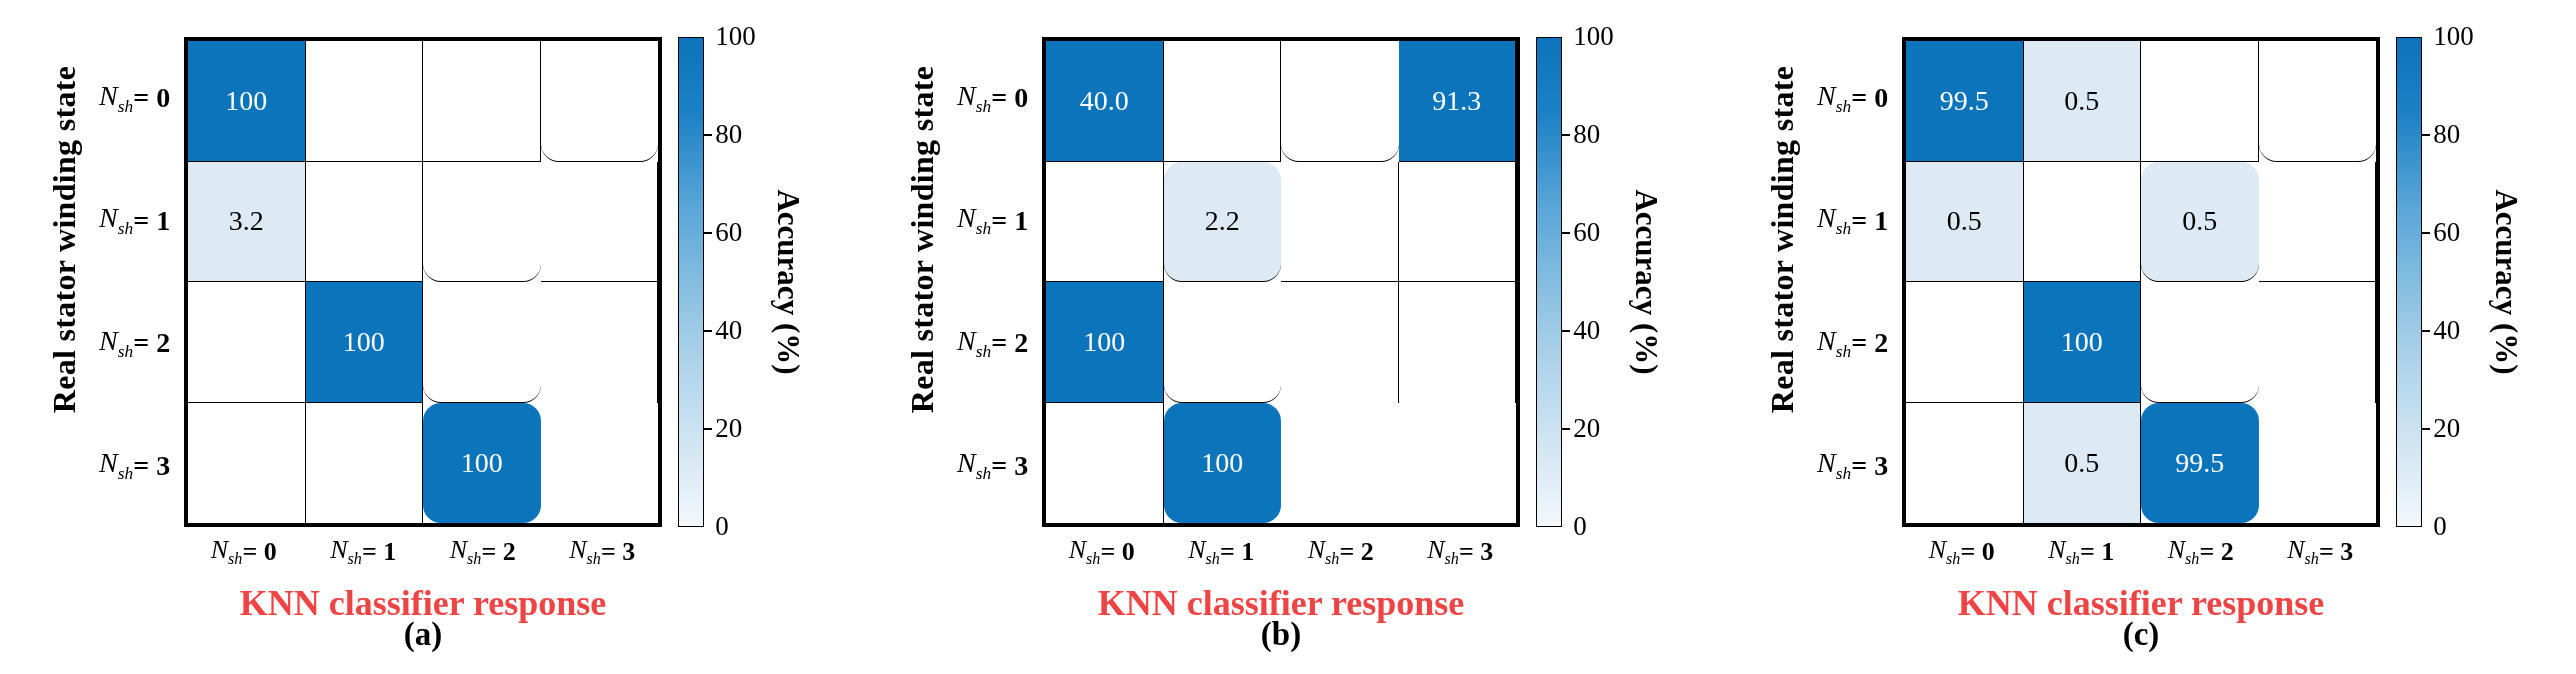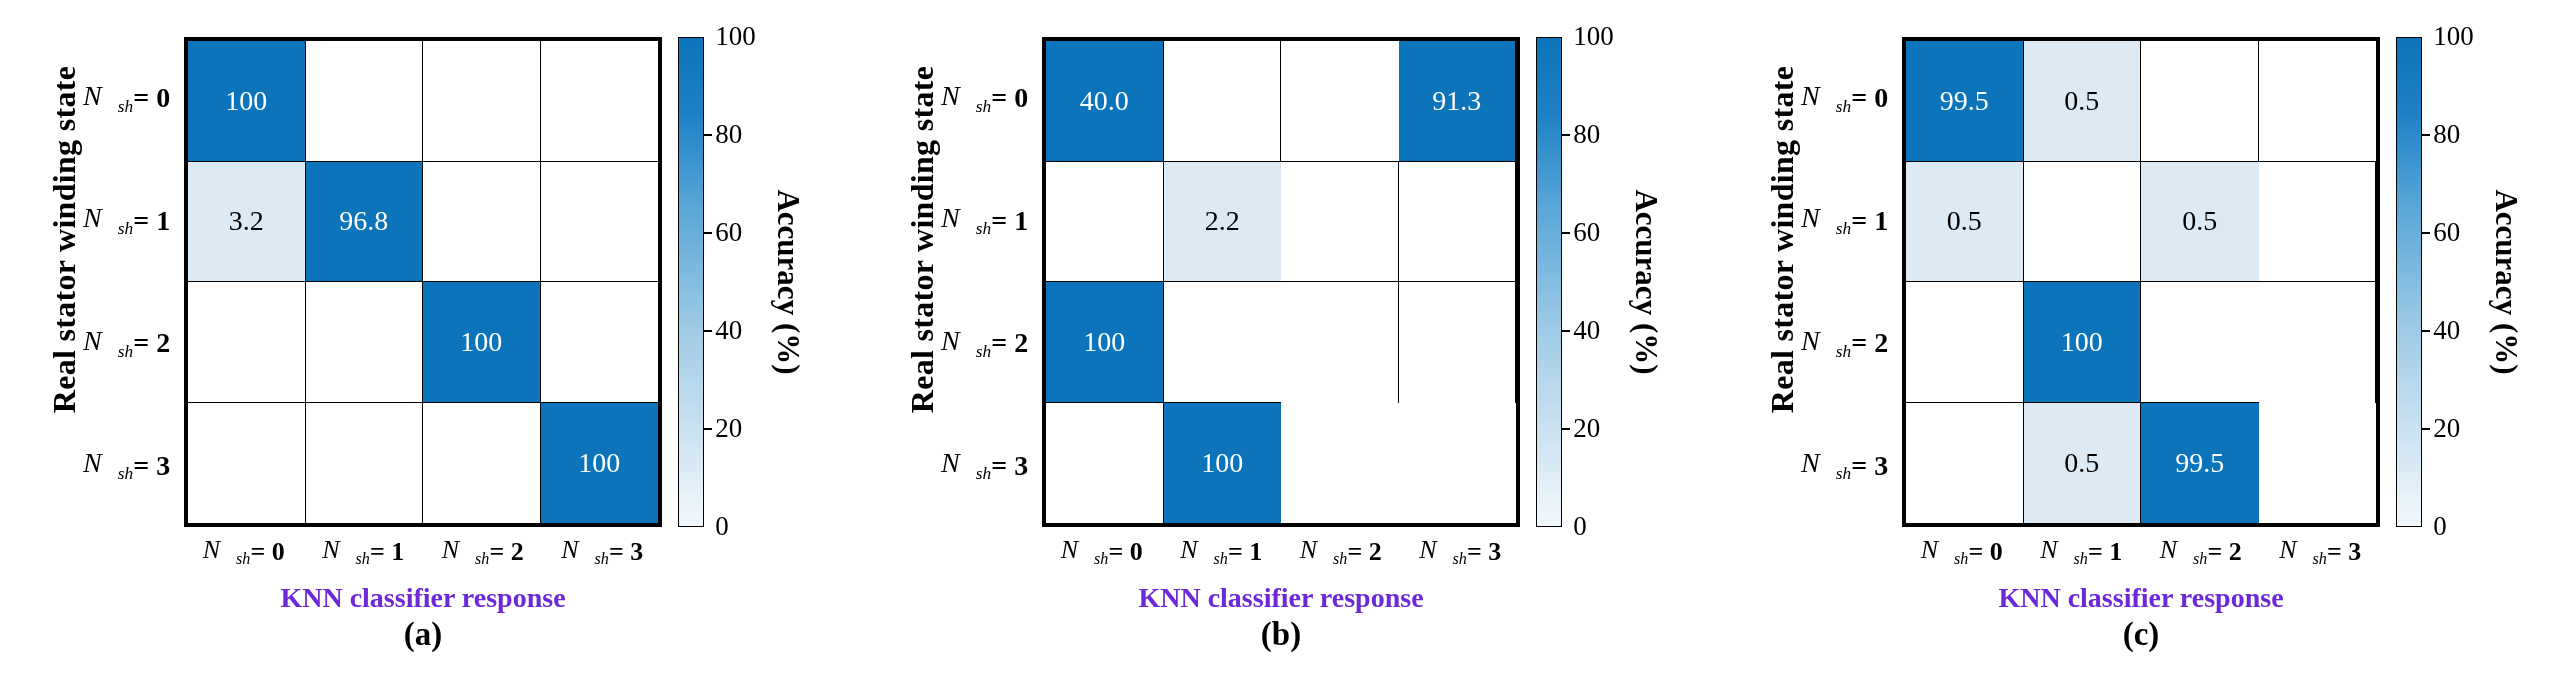--- a/index.html
+++ b/index.html
@@ -92,21 +92,21 @@
     border-right: 1.8px solid #000000;
     border-bottom: 1.8px solid #000000;
     box-sizing: border-box;
     display: flex;
     align-items: center;
     justify-content: center;
     font-size: 28px;
     background: #ffffff;
     color: #000000;
   }
-  .cell.lastcol { border-right: none; }
+  .cell.lastcol { border-right: none; border-radius: 18px; }
   .cell.lastrow { border-bottom: none; }
   .cell.diag {
     background: #0c74ba;
     color: #ffffff;
   }
   .cell.off {
     background: #deeaf3;
     color: #000000;
   }
   .cell.empty { background: #ffffff; }
@@ -187,39 +187,39 @@
   }
 
   
   .xlabel {
     position: absolute;
     left: 123px;
     top: 582px;
     width: 600px;
     text-align: center;
     font-weight: bold;
-    font-size: 28px;
-    color: #6d28d9;
+    font-size: 36px;
+    color: #ef4444;
   }
 
   
   .caption {
     position: absolute;
     left: 123px;
     top: 616px;
     width: 600px;
     text-align: center;
     font-weight: bold;
     font-size: 33px;
     color: #000;
   }
 
   
   .nsh { font-style: italic; font-family: "Liberation Serif", "DejaVu Serif", serif; }
-  .nsh sub { font-size: 0.62em; font-style: italic; margin-left: 16px; }
+  .nsh sub { font-size: 0.62em; font-style: italic; }
   .eqnum { font-style: normal; font-weight: bold; }
 </style>
 </head>
 <body>
 
 <div id="figure">
     <div class="panel panel-a">
       <div class="ylabel">Real stator winding state</div>
       <div class="rowticks">
         <div class="rowtick">
@@ -247,23 +247,20 @@
           <span class="val"></span>
         </div>
         <div class="cell empty">
           <span class="val"></span>
         </div>
         <div class="cell empty lastcol">
           <span class="val"></span>
         </div>
         <div class="cell off">
           <span class="val">3.2</span>
-        </div>
-        <div class="cell diag">
-          <span class="val">96.8</span>
         </div>
         <div class="cell empty">
           <span class="val"></span>
         </div>
         <div class="cell empty lastcol">
           <span class="val"></span>
         </div>
         <div class="cell empty">
           <span class="val"></span>
         </div>

